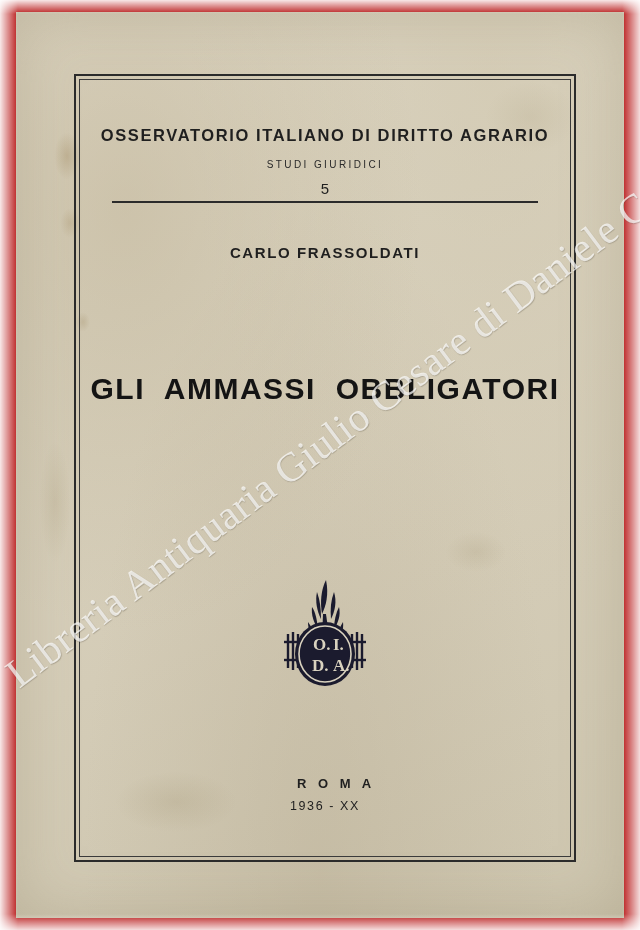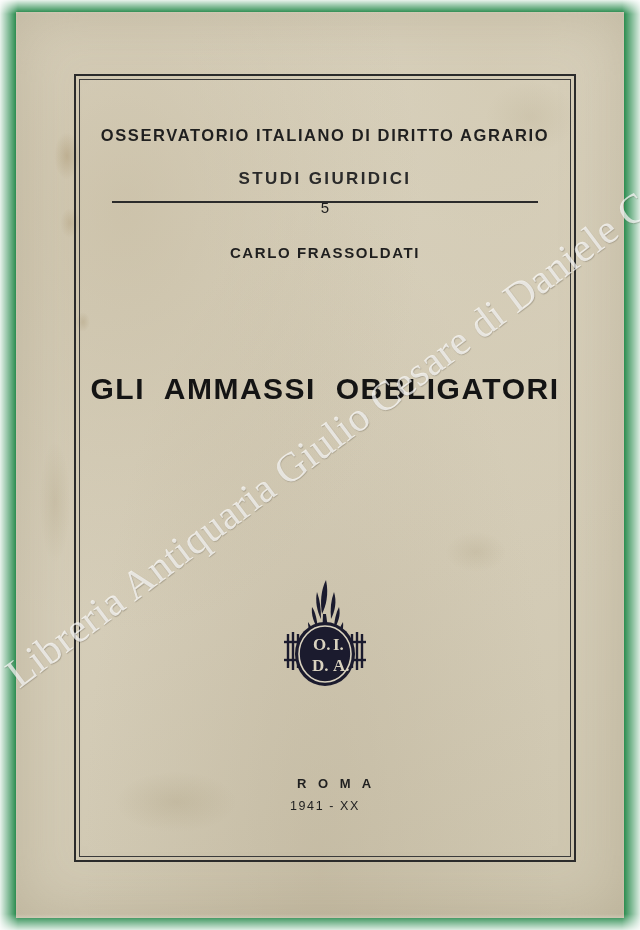--- a/index.html
+++ b/index.html
@@ -11,21 +11,21 @@
     width: 640px;
     height: 930px;
     overflow: hidden;
     font-family: "Liberation Sans", sans-serif;
   }
 
   #page {
     position: relative;
     width: 640px;
     height: 930px;
-    background: #15803d;
+    background: #b91c1c;
     overflow: hidden;
   }
 
   
   #cover {
     position: absolute;
     left: 16px;
     top: 12px;
     width: 608px;
     height: 906px;
@@ -78,24 +78,24 @@
     text-align: center;
   }
   #series-title {
     font-family: "Liberation Sans", sans-serif;
     font-weight: bold;
     font-size: 16.5px;
     letter-spacing: 1.6px;
     color: #1f1f1f;
   }
   #series-sub {
-    margin-top: 24px;
-    font-family: "Liberation Sans", sans-serif;
-    font-weight: bold;
-    font-size: 17px;
+    margin-top: 14px;
+    font-family: "Liberation Sans", sans-serif;
+    font-weight: normal;
+    font-size: 10px;
     letter-spacing: 2.4px;
     color: #2a2a2a;
   }
   #series-number {
     margin-top: 10px;
     font-family: "Liberation Sans", sans-serif;
     font-weight: normal;
     font-size: 15px;
     color: #1f1f1f;
   }
@@ -283,21 +283,21 @@
           <ellipse cx="65" cy="78" rx="26" ry="28" fill="none" stroke="#d9d2bf" stroke-width="1.6"></ellipse>
           <text x="53" y="74" font-family="Liberation Serif, serif" font-size="17" fill="#d9d2bf" font-weight="bold">O.</text>
           <text x="73" y="74" font-family="Liberation Serif, serif" font-size="17" fill="#d9d2bf" font-weight="bold">I.</text>
           <text x="52" y="95" font-family="Liberation Serif, serif" font-size="17" fill="#d9d2bf" font-weight="bold">D.</text>
           <text x="73" y="95" font-family="Liberation Serif, serif" font-size="17" fill="#d9d2bf" font-weight="bold">A.</text>
         </svg>
       </div>
 
       <div id="imprint">
         <div id="imprint-city">R O M A</div>
-        <div id="imprint-year">1941 - XX</div>
+        <div id="imprint-year">1936 - XX</div>
       </div>
 
     </div>
   </div>
 
   <div id="edge-left"></div>
   <div id="edge-top"></div>
   <div id="edge-right"></div>
   <div id="edge-bottom"></div>
 

